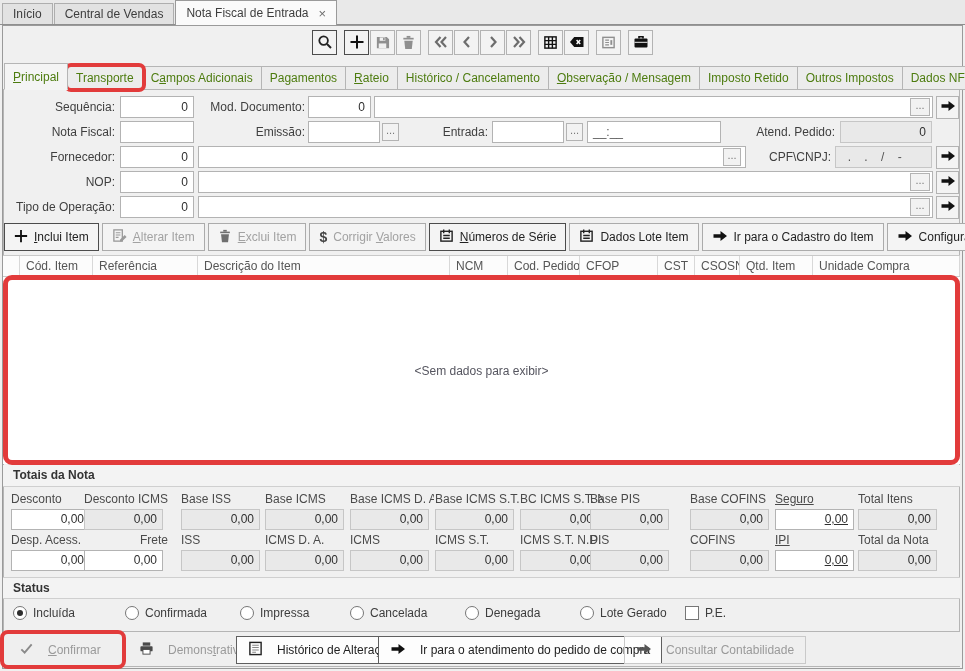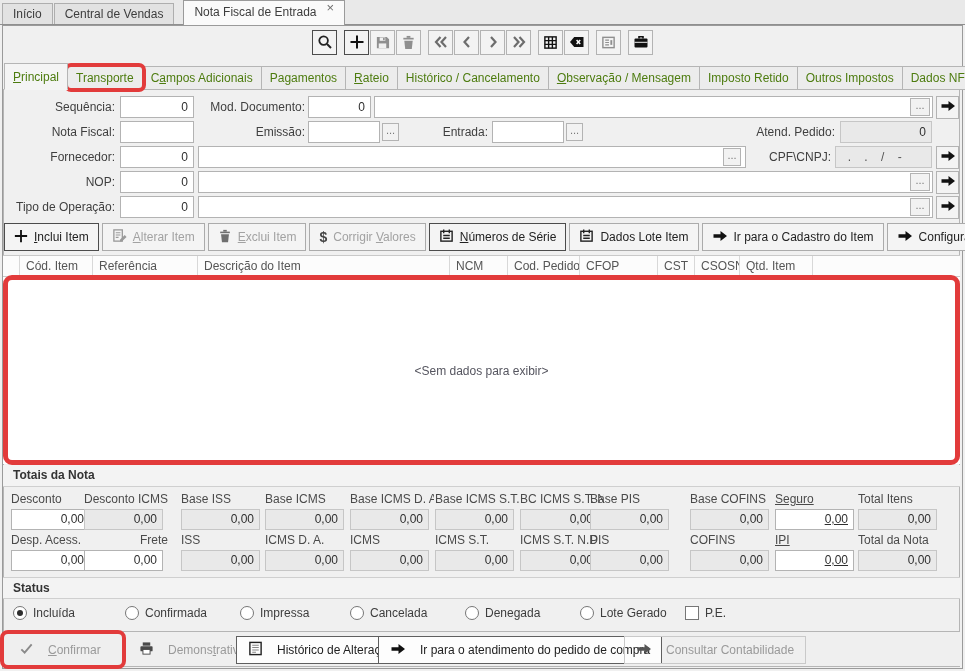--- a/index.html
+++ b/index.html
@@ -6,21 +6,21 @@
   html,body { background:#d8d8d8; }
   body { font-family:"Liberation Sans", sans-serif; font-size:12px; color:#3d3d3d; }
   #window { position:relative; width:965px; height:671px; background:#f0f0f0; overflow:hidden; }
 
   
   .mdi-strip { position:absolute; left:0; top:0; width:965px; height:25px; background:#e9e9e9;
                border-bottom:1px solid #8f8f8f; display:flex; align-items:flex-end; padding-left:2px; }
   .mdi-tab { height:21px; line-height:20px; padding:0 10px; border:1px solid #aeaeae; border-bottom:none;
              background:#e2e2e2; margin-right:1px; color:#3d3d3d; white-space:nowrap; cursor:default; }
   .mdi-tab.active { height:25px; line-height:23px; background:#fafafa; margin-bottom:-1px;
-                    border-color:#9a9a9a; display:flex; gap:10px;margin-left:8px; }
+                    border-color:#9a9a9a; display:flex; align-items:center; gap:10px; }
   .mdi-close { color:#6e6e6e; font-size:13px; line-height:1; }
 
   
   .main-frame { position:absolute; left:2px; top:25px; width:961px; height:644px;
                 border:1px solid #9a9a9a; background:#f0f0f0; }
 
   
   .toolbar { position:absolute; left:0; top:29px; width:965px; height:26px;
              display:flex; justify-content:center; align-items:center; gap:7px; }
   .tgroup { display:flex; gap:1px; }
@@ -266,20 +266,21 @@
   </div>
 
   <div class="flabel" style="left:0;top:125px;width:115px">Nota Fiscal:</div>
   <div class="fin" style="left:120px;top:121px;width:74px"></div>
   <div class="flabel" style="left:190px;top:125px;width:115px">Emissão:</div>
   <div class="fin" style="left:308px;top:121px;width:72px"></div>
   <div class="dots" style="left:382px;top:123px;width:17px">...</div>
   <div class="flabel" style="left:410px;top:125px;width:78px">Entrada:</div>
   <div class="fin" style="left:492px;top:121px;width:72px"></div>
   <div class="dots" style="left:566px;top:123px;width:17px">...</div>
+  <div class="fin mask" style="left:587px;top:121px;width:134px">__:__</div>
   <div class="flabel" style="left:735px;top:125px;width:100px">Atend. Pedido:</div>
   <div class="fin num disabled" style="left:840px;top:121px;width:92px">0</div>
 
   <div class="flabel" style="left:0;top:150px;width:115px">Fornecedor:</div>
   <div class="fin num" style="left:120px;top:146px;width:74px">0</div>
   <div class="fin" style="left:198px;top:146px;width:548px"></div>
   <div class="dots" style="left:723px;top:148px;width:18px">...</div>
   <div class="flabel" style="left:740px;top:150px;width:91px">CPF\CNPJ:</div>
   <div class="fin mask disabled" style="left:835px;top:146px;width:97px">  .    .    /    -</div>
   <div class="goto" style="left:936px;top:146px">
@@ -367,20 +368,21 @@
     <div class="gcell c0"></div>
     <div class="gcell c1">Cód. Item</div>
     <div class="gcell c2">Referência</div>
     <div class="gcell c3">Descrição do Item</div>
     <div class="gcell c4">NCM</div>
     <div class="gcell c5">Cod. Pedido</div>
     <div class="gcell c6">CFOP</div>
     <div class="gcell c7">CST</div>
     <div class="gcell c8">CSOSN</div>
     <div class="gcell c9">Qtd. Item</div>
+    <div class="gcell c10">Unidade Compra</div>
   </div>
   <div class="grid-body annotated">
     <span>&lt;Sem dados para exibir&gt;</span>
   </div>
 
   <div class="group-hdr hdr-totais">Totais da Nota</div>
 
   <div class="tlab lr1 tc0">Desconto</div>
   <div class="tlab lr1 tc1">Desconto ICMS</div>
   <div class="tlab lr1 tc2">Base ISS</div>

